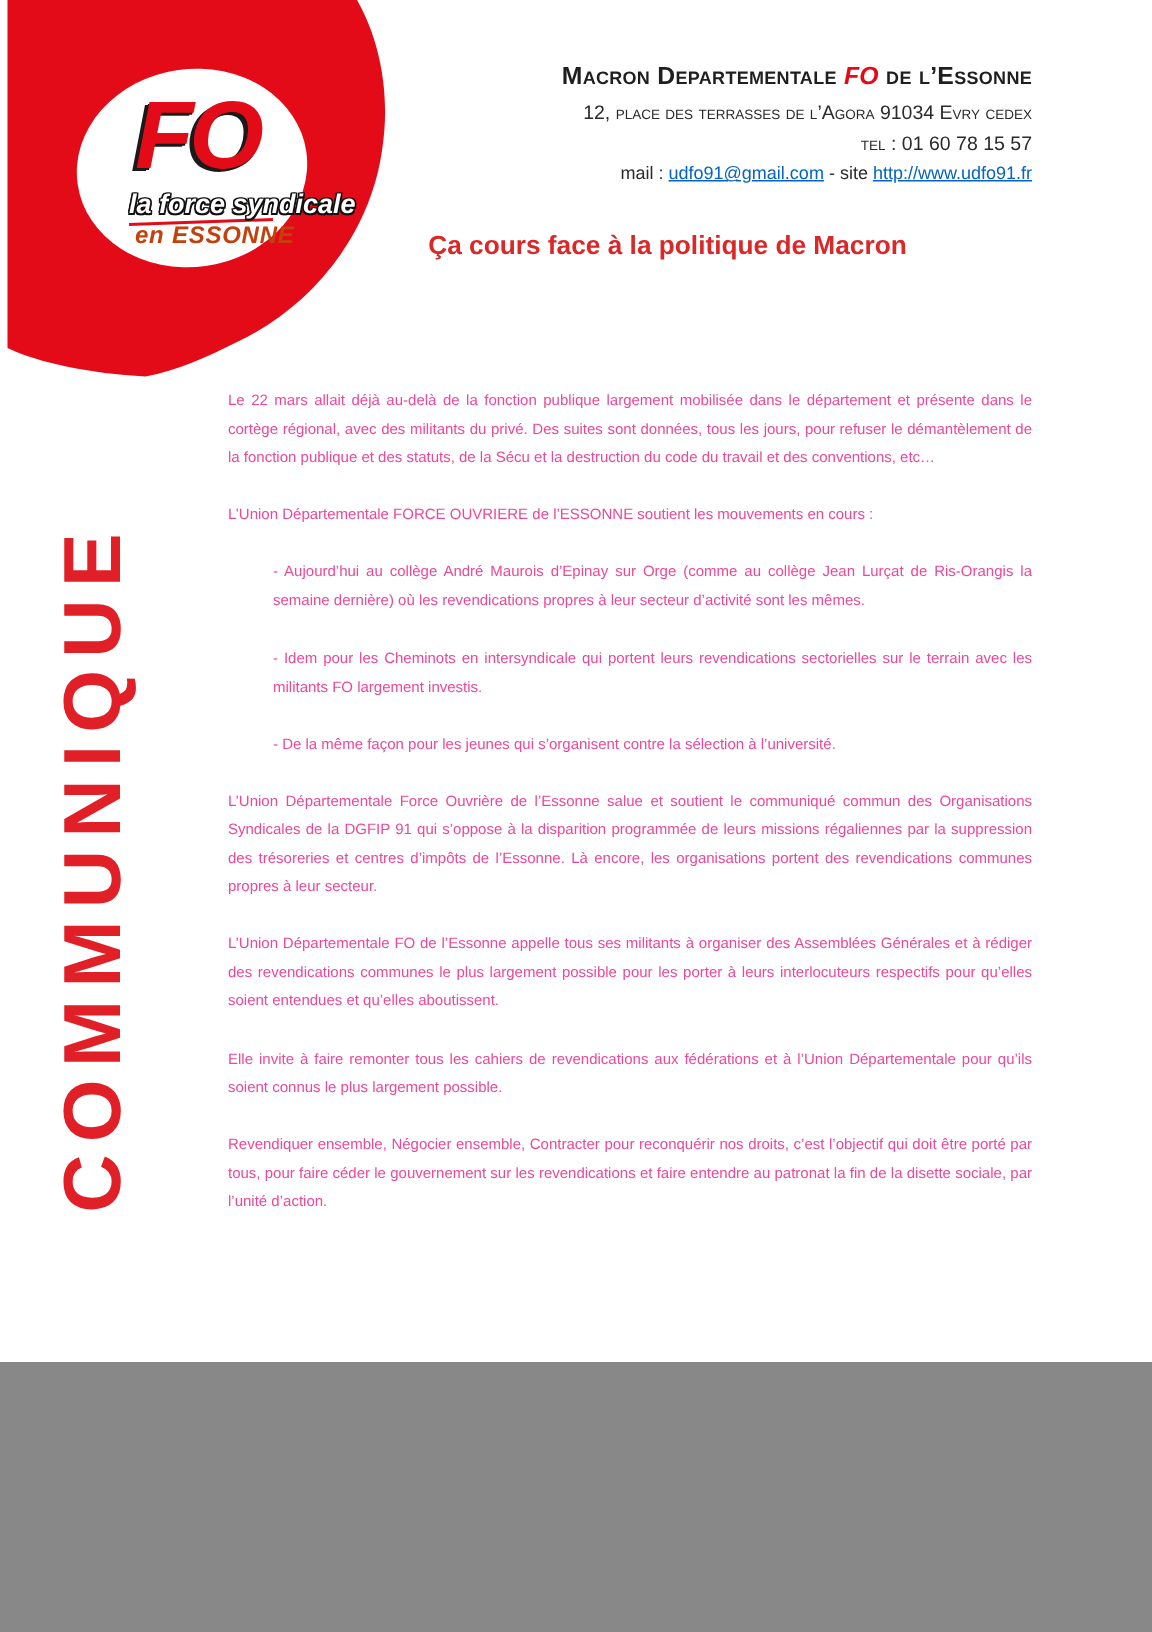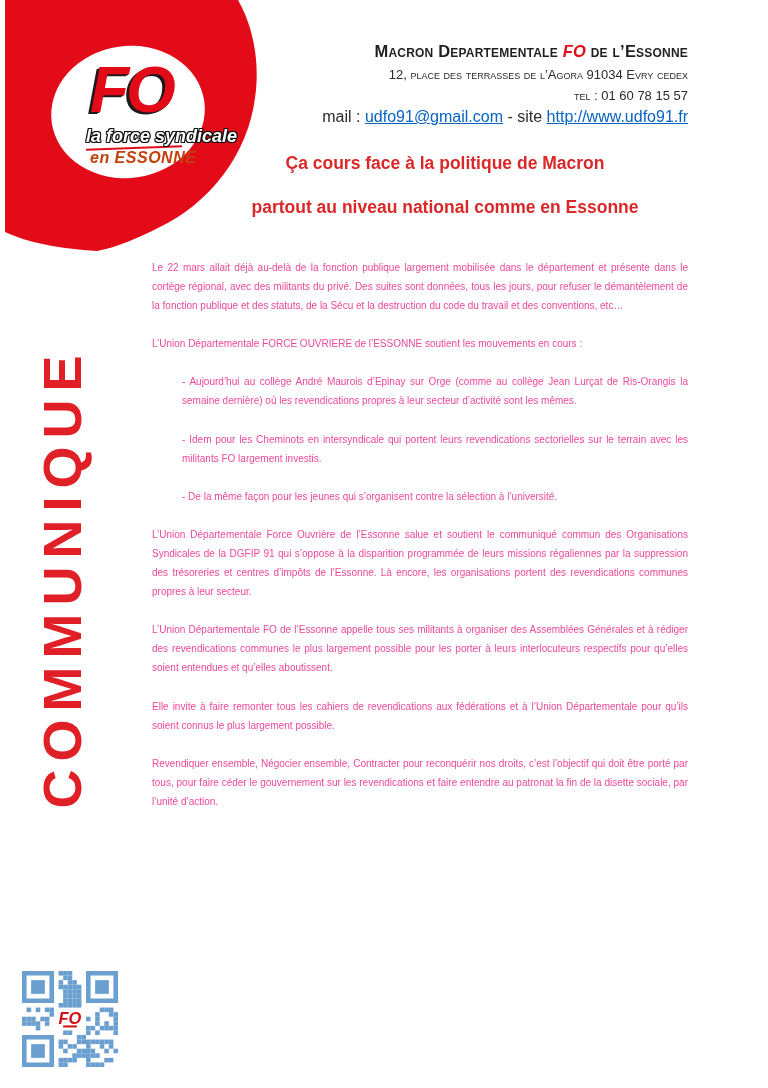--- a/index.html
+++ b/index.html
@@ -1,17 +1,17 @@
 <!DOCTYPE html>
 <html><head>
 <meta charset="utf-8">
 <style>
   html,body{margin:0;padding:0;background:#888;}
   .page{
-    position:relative;width:768px;height:1088px;margin:0 auto;
+    position:relative;width:768px;height:908px;margin:0 auto;
     background:#ffffff;overflow:hidden;
     font-family:"Liberation Sans",sans-serif;color:#3f3f3f;
   }
   
   .logo-wrap{position:absolute;left:0;top:0;width:270px;height:260px;}
   .logo-svg{position:absolute;left:0;top:0;}
   .logo-fo{
     position:absolute;left:90px;top:58px;
     font-size:64px;font-weight:bold;font-style:italic;line-height:1;
     color:#e30b17;letter-spacing:-3px;
@@ -32,21 +32,21 @@
     position:absolute;left:90px;top:150px;
     font-size:16px;font-weight:bold;font-style:italic;line-height:1;
     color:#c2410c;letter-spacing:.5px;white-space:nowrap;
   }
   
   .header{position:absolute;top:42px;right:80px;text-align:right;color:#1f1f1f;}
   .org-line{font-size:16.5px;font-weight:bold;font-variant:small-caps;letter-spacing:.2px;}
   .org-fo{color:#e30b17;font-style:italic;}
   .addr-line{font-size:13px;font-variant:small-caps;margin-top:6px;color:#2b2b2b;}
   .tel-line{font-size:13px;font-variant:small-caps;margin-top:6px;color:#2b2b2b;}
-  .mail-line{font-size:16px;margin-top:5px;color:#2b2b2b;}
+  .mail-line{font-size:12px;margin-top:5px;color:#2b2b2b;}
   .mail-line a{color:#0563c1;text-decoration:underline;}
   
   .headline{
     position:absolute;left:200px;top:155px;width:490px;text-align:center;
     color:#da2728;font-weight:bold;font-size:17.5px;line-height:1;
   }
   .headline .l1{margin-bottom:26px;}
   
   .vertical-label{
     position:absolute;left:-173px;top:543px;width:470px;height:70px;
@@ -87,21 +87,20 @@
 
   <div class="header">
     <div class="org-line"><span>Macron Departementale </span><span class="org-fo">FO</span><span> de l’Essonne</span></div>
     <div class="addr-line">12, place des terrasses de l’Agora 91034 Evry cedex</div>
     <div class="tel-line">tel : 01 60 78 15 57</div>
     <div class="mail-line"><span>mail : </span><a href="#">udfo91@gmail.com</a><span> - site </span><a href="#">http://www.udfo91.fr</a></div>
   </div>
 
   <div class="headline">
     <div class="l1">Ça cours face à la politique de Macron</div>
-    <div class="l2">partout au niveau national comme en Essonne</div>
   </div>
 
   <div class="vertical-label">COMMUNIQUE</div>
 
   <div class="body-col">
     <div class="para">Le 22 mars allait déjà au-delà de la fonction publique largement mobilisée dans le département et présente dans le cortège régional, avec des militants du privé. Des suites sont données, tous les jours, pour refuser le démantèlement de la fonction publique et des statuts, de la Sécu et la destruction du code du travail et des conventions, etc…</div>
     <div class="para">L’Union Départementale FORCE OUVRIERE de l’ESSONNE soutient les mouvements en cours :</div>
     <div class="para indent">- Aujourd’hui au collège André Maurois d’Epinay sur Orge (comme au collège Jean Lurçat de Ris-Orangis la semaine dernière) où les revendications propres à leur secteur d’activité sont les mêmes.</div>
     <div class="para indent">- Idem pour les Cheminots en intersyndicale qui portent leurs revendications sectorielles sur le terrain avec les militants FO largement investis.</div>
     <div class="para indent">- De la même façon pour les jeunes qui s’organisent contre la sélection à l’université.</div>

